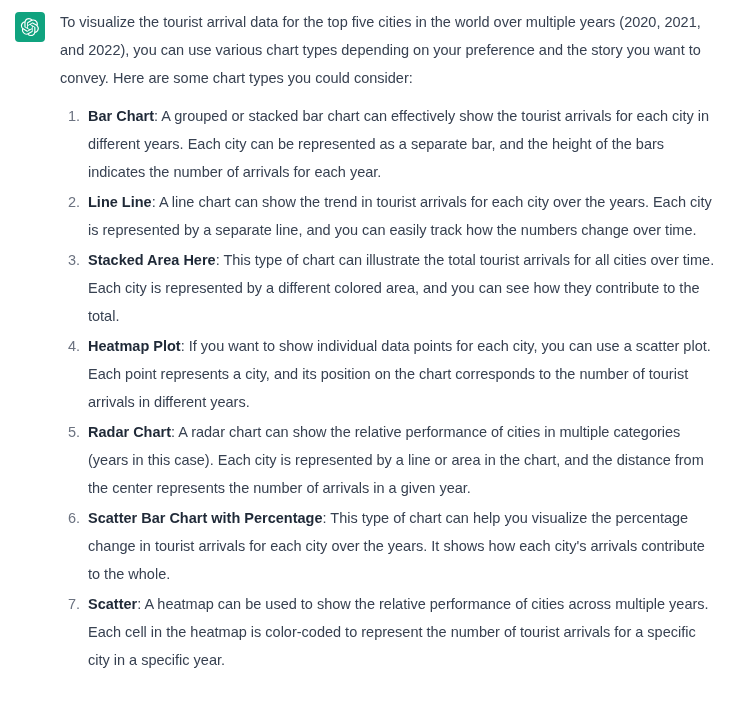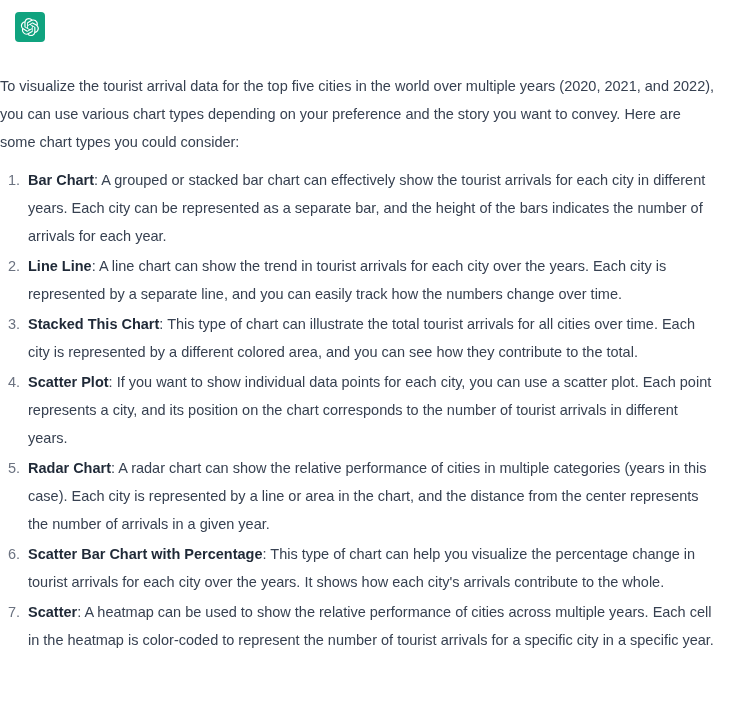--- a/index.html
+++ b/index.html
@@ -15,21 +15,20 @@
     overflow: hidden;
   }
   .message-row {
     display: flex;
     align-items: flex-start;
     width: 740px;
     min-height: 710px;
     background: #ffffff;
     box-sizing: border-box;
     padding: 8px 0 0 0;
-    flex-direction: column;
   }
   .avatar-col {
     width: 60px;
     flex: 0 0 60px;
     display: flex;
     justify-content: center;
     padding-top: 4px;
   }
   .avatar {
     width: 30px;
@@ -110,24 +109,24 @@
     </div>
 
     <ol class="choices">
       <li>
         <span class="item-title">Bar Chart</span><span class="item-body">: A grouped or stacked bar chart can effectively show the tourist arrivals for each city in different years. Each city can be represented as a separate bar, and the height of the bars indicates the number of arrivals for each year.</span>
       </li>
       <li>
         <span class="item-title">Line Line</span><span class="item-body">: A line chart can show the trend in tourist arrivals for each city over the years. Each city is represented by a separate line, and you can easily track how the numbers change over time.</span>
       </li>
       <li>
-        <span class="item-title">Stacked This Chart</span><span class="item-body">: This type of chart can illustrate the total tourist arrivals for all cities over time. Each city is represented by a different colored area, and you can see how they contribute to the total.</span>
+        <span class="item-title">Stacked Area Here</span><span class="item-body">: This type of chart can illustrate the total tourist arrivals for all cities over time. Each city is represented by a different colored area, and you can see how they contribute to the total.</span>
       </li>
       <li>
-        <span class="item-title">Scatter Plot</span><span class="item-body">: If you want to show individual data points for each city, you can use a scatter plot. Each point represents a city, and its position on the chart corresponds to the number of tourist arrivals in different years.</span>
+        <span class="item-title">Heatmap Plot</span><span class="item-body">: If you want to show individual data points for each city, you can use a scatter plot. Each point represents a city, and its position on the chart corresponds to the number of tourist arrivals in different years.</span>
       </li>
       <li>
         <span class="item-title">Radar Chart</span><span class="item-body">: A radar chart can show the relative performance of cities in multiple categories (years in this case). Each city is represented by a line or area in the chart, and the distance from the center represents the number of arrivals in a given year.</span>
       </li>
       <li>
         <span class="item-title">Scatter Bar Chart with Percentage</span><span class="item-body">: This type of chart can help you visualize the percentage change in tourist arrivals for each city over the years. It shows how each city's arrivals contribute to the whole.</span>
       </li>
       <li>
         <span class="item-title">Scatter</span><span class="item-body">: A heatmap can be used to show the relative performance of cities across multiple years. Each cell in the heatmap is color-coded to represent the number of tourist arrivals for a specific city in a specific year.</span>
       </li>

